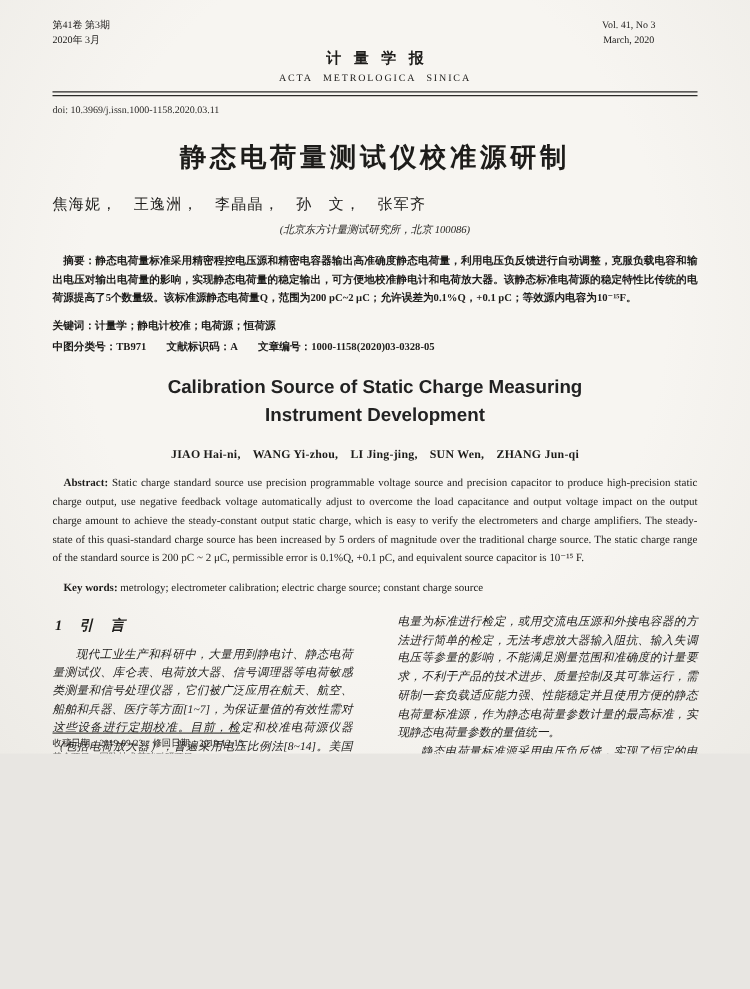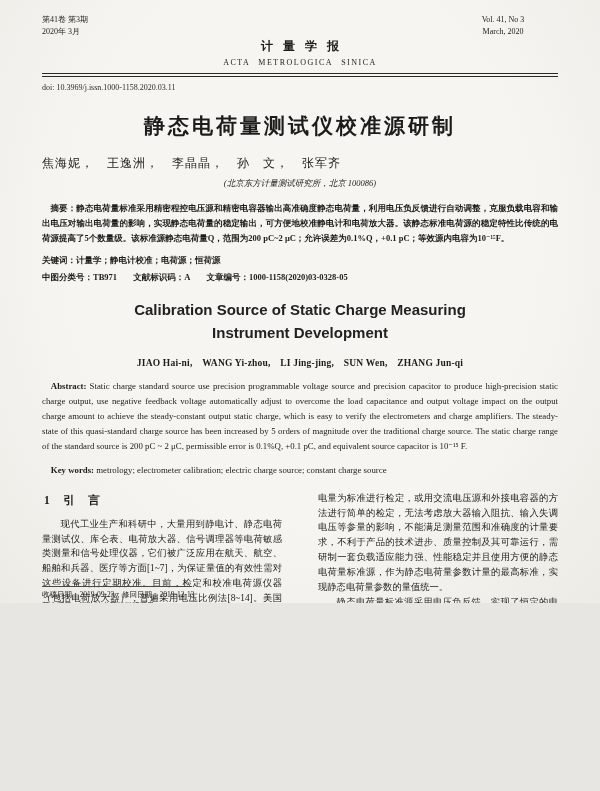--- a/index.html
+++ b/index.html
@@ -36,21 +36,21 @@
   .clc-line .pair { margin-right:14px; }
   
   .title-en { margin:15px auto 0 auto; max-width:400px; text-align:center; font-size:15px; font-weight:600;
               font-family:"Liberation Sans","DejaVu Sans",sans-serif; line-height:1.5; color:#222; }
   .authors-en { margin-top:13px; text-align:center; font-size:9.5px; font-weight:700; letter-spacing:.2px; }
   .affil-en { margin-top:5px; text-align:center; font-size:8.5px; font-style:italic; }
   .abstract-en { font-size:8.8px; line-height:1.7; text-align:justify; text-indent:1em; }
   .abstract-en .lbl, .kw-en .lbl { font-weight:700; }
   .kw-en { margin-top:2px; font-size:8.8px; line-height:1.6; text-indent:1em; }
   
-  .columns { display:flex; gap:36px; margin-top:14px; }
+  .columns { display:flex; gap:36px; margin-top:14px;font-style:italic; }
   .col { flex:1; min-width:0; }
   .sec-heading { font-size:11.5px; font-weight:700; margin:2px 0 9px 2px; letter-spacing:1px; }
   .body-p { font-size:9.3px; line-height:1.6; text-align:justify; margin:0; }
   .body-p.indent { text-indent:2em; }
   .body-p + .body-p { margin-top:0; }
   
   .pfooter { position:absolute; left:42px; bottom:-9px; width:300px; font-size:7.5px; line-height:1.45; }
   .foot-rule { width:150px; border-top:1px solid #4a4844; margin-bottom:3px; }
 </style>
 </head>

